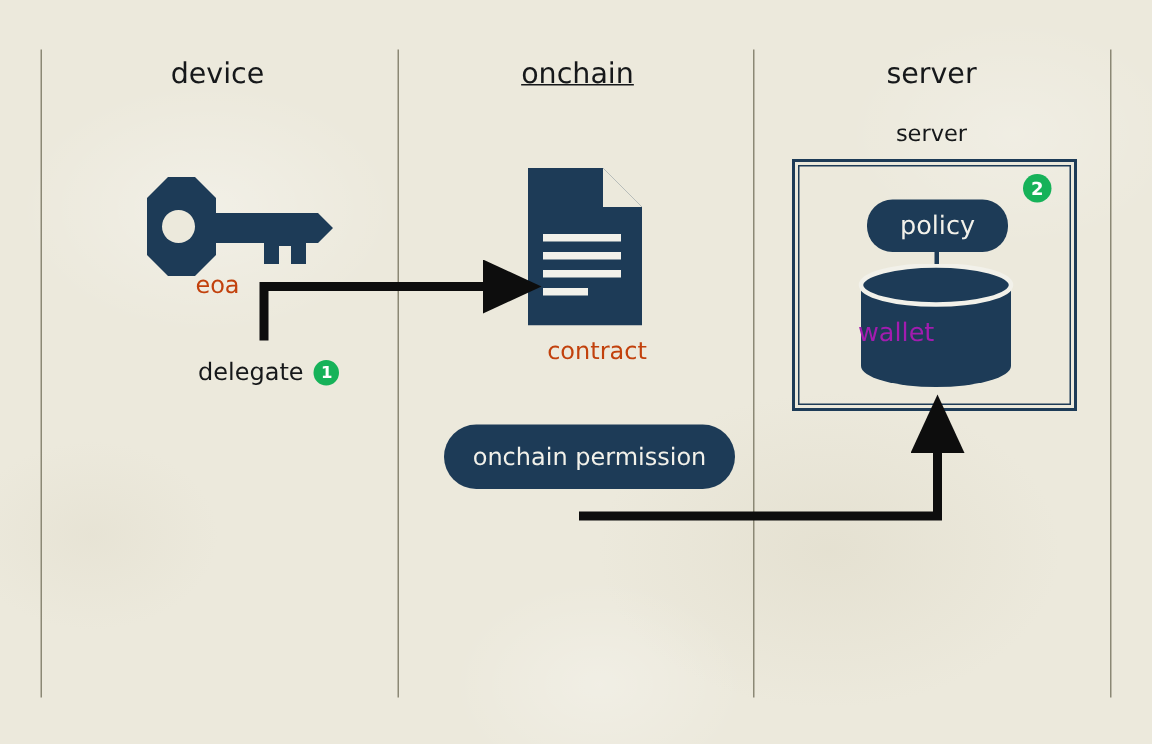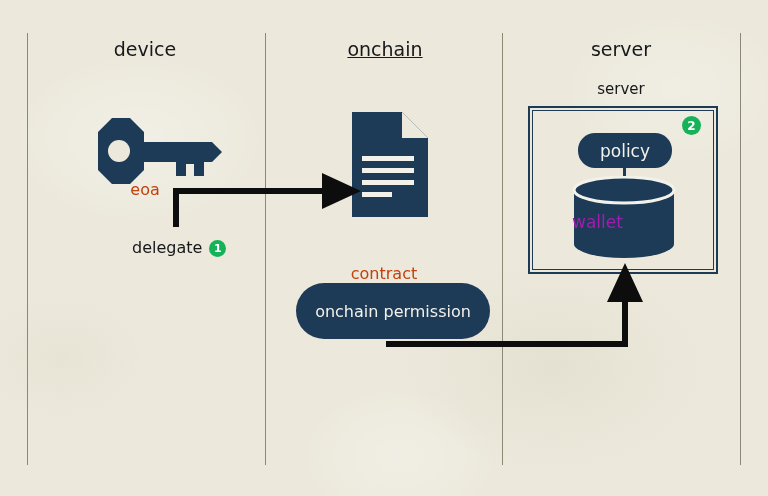--- a/index.html
+++ b/index.html
@@ -154,21 +154,21 @@
   <div class="node-label" style="left:145px; top:180px;">eoa</div>
 
   <svg class="icon-svg" style="left:352px; top:112px;" width="76" height="105" viewBox="0 0 76 105">
     <path d="M0 0 L50 0 L76 26 L76 105 L0 105 Z" fill="#1d3b57"></path>
     <path d="M50 0 L76 26 L50 26 Z" fill="#ece9dc"></path>
     <rect x="10" y="44" width="52" height="5" fill="#f2f1ea"></rect>
     <rect x="10" y="56" width="52" height="5" fill="#f2f1ea"></rect>
     <rect x="10" y="68" width="52" height="5" fill="#f2f1ea"></rect>
     <rect x="10" y="80" width="30" height="5" fill="#f2f1ea"></rect>
   </svg>
-  <div class="node-label" style="left:384px; top:224px;margin-top:40px;">contract</div>
+  <div class="node-label" style="left:398px; top:224px;">contract</div>
 
   <div class="server-box" style="left:528px; top:106px; width:186px; height:164px;"></div>
 
   <div class="badge abs" style="left:682px; top:116px;">2</div>
 
   <div class="policy-box" style="left:578px; top:133px; width:94px; height:35px;">
     <span>policy</span>
   </div>
 
   <div class="connector" style="left:623px; top:168px; width:3px; height:14px;"></div>
@@ -190,17 +190,17 @@
 
     <path d="M386 344 L625 344 L625 290" fill="none" stroke="#0d0d0d" stroke-width="6" marker-end="url(#arrowhead)"></path>
   </svg>
 
   <div class="edge-label" style="left:132px; top:238px;">
     <span>delegate</span>
     <span class="badge">1</span>
   </div>
 
 
-  <div class="pill" style="left:296px; top:283px; width:194px; height:56px;">
+  <div class="pill" style="left:296px; top:283px; width:194px; height:43px;">
     <span>onchain permission</span>
   </div>
 
 </div>
 
 </body></html>

